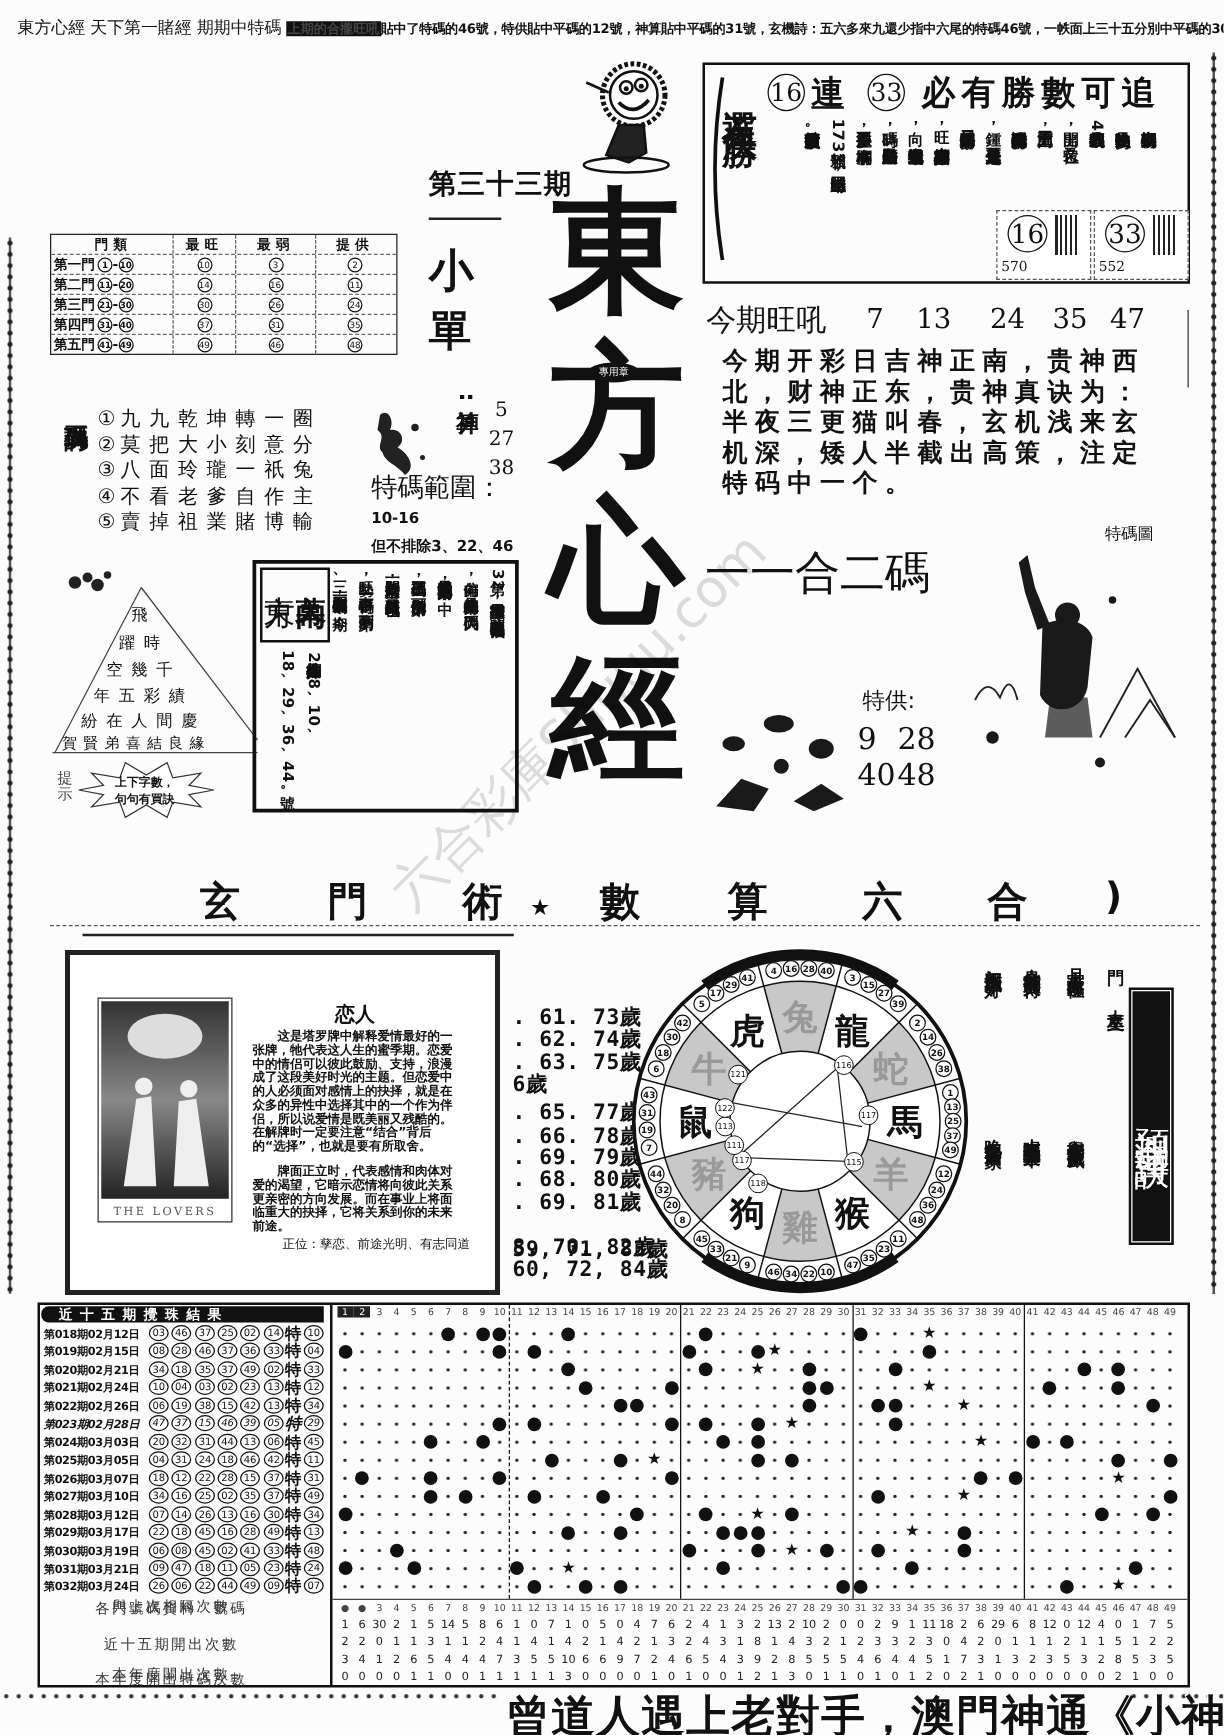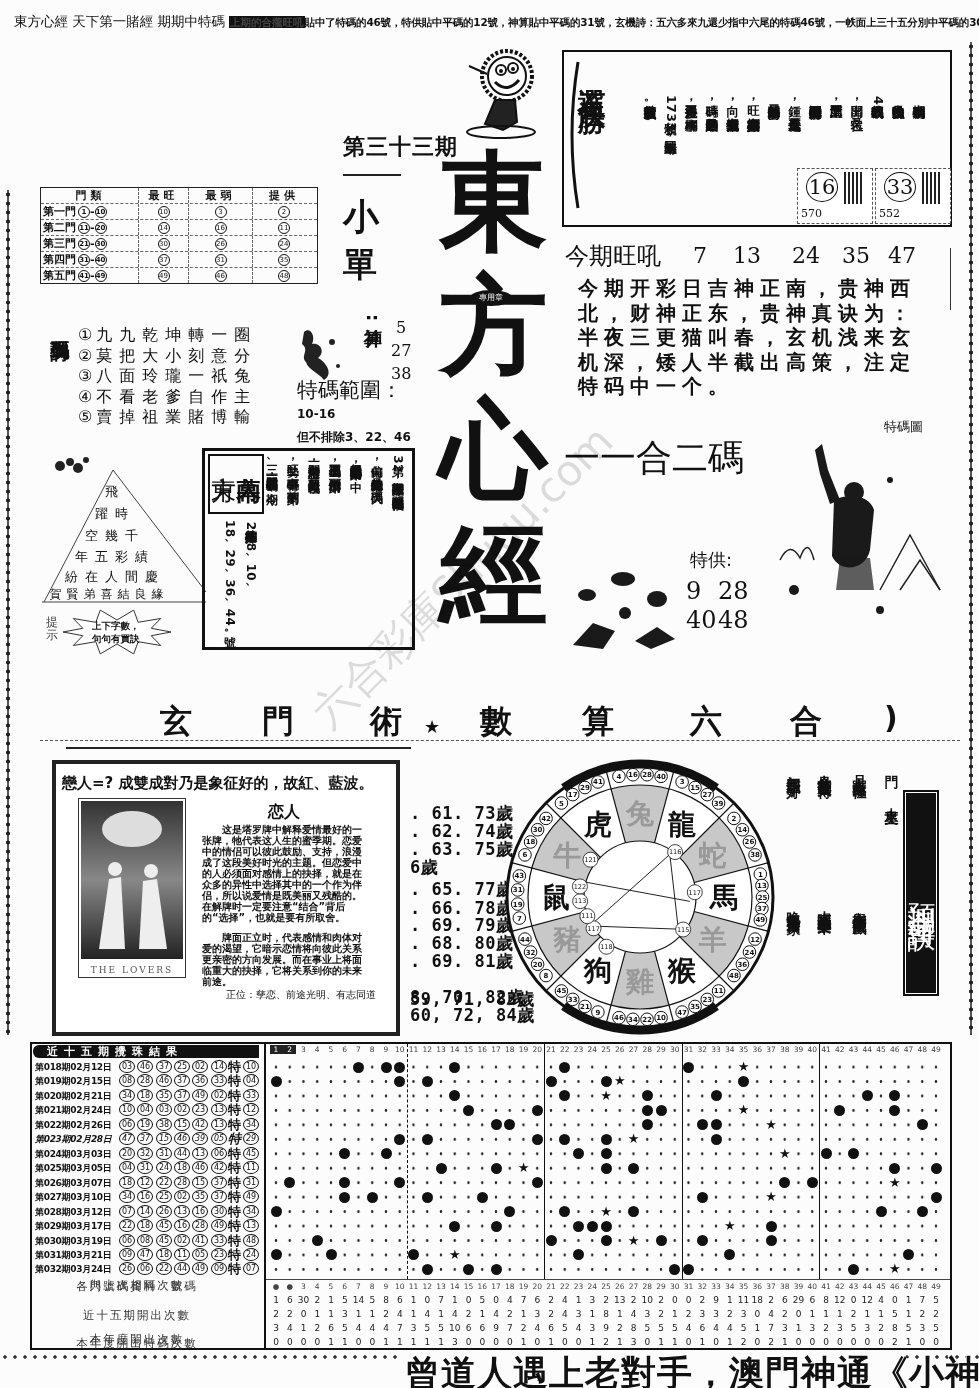--- a/index.html
+++ b/index.html
@@ -88,20 +88,26 @@
       <div style="font-size: 108px; font-weight: 900; line-height: 124px; height: 124px; text-align: center;">心</div>
       <div style="font-size: 108px; font-weight: 900; line-height: 124px; height: 124px; text-align: center;">經</div>
     </div>
   <div class="a" style="left:470px;top:290px;width:42px;height:16px;line-height:16px;border-radius:50%;background:#111;color:#fff;font-size:8px;text-align:center;">專用章</div>
 
   <div class="a" id="lucky-box">
     <svg class="a" style="left:2px;top:8px;" width="14" height="150">
         <path d="M12 2 Q0 75 12 148" fill="none" stroke="#111" stroke-width="3"></path>
       </svg>
     <div class="a vt b" style="left:12px;top:14px;font-size:28px;letter-spacing:6px;line-height:30px;">選石決勝</div>
+    <div class="a" style="left:50px;top:4px;white-space:nowrap;height:34px;">
+      <span class="circ serif" style="width:30px;height:30px;line-height:28px;font-size:20px;vertical-align:middle;">16</span>
+      <span class="b" style="font-size:26px;vertical-align:middle;text-decoration:underline;">連</span>
+      <span class="circ serif" style="width:30px;height:30px;line-height:28px;font-size:20px;vertical-align:middle;margin-left:14px;">33</span>
+      <span style="font-size:27px;font-weight:900;letter-spacing:5px;vertical-align:middle;margin-left:8px;">必有勝數可追</span>
+    </div>
     <div id="lucky-cols"></div>
     <div id="lucky-boxes"></div>
   <div class="lcol" style="left: 348px;">上期特別號碼</div>
       <div class="lcol" style="left: 327.3px;">是由比較強勢</div>
       <div class="lcol" style="left: 306.6px;">的紅號號碼46</div>
       <div class="lcol" style="left: 285.9px;">開出，它又位</div>
       <div class="lcol" style="left: 265.2px;">于第五門上，</div>
       <div class="lcol" style="left: 244.5px;">證明此門奪特是情有獨</div>
       <div class="lcol" style="left: 223.8px;">鍾，甚至是最佳之選，</div>
       <div class="lcol" style="left: 203.1px;">另外第二門的旺勢非常</div>
@@ -296,21 +302,20 @@
       <div class="banner-ch" style="left: 480px;">數</div>
       <div class="banner-ch" style="left: 582px;">算</div>
       <div class="banner-ch" style="left: 690px;">六</div>
       <div class="banner-ch" style="left: 790px;">合</div>
       <div class="banner-ch" style="left: 884px; font-size: 30px;">)</div>
     </div>
   <div class="a" style="left:40px;top:740px;width:920px;border-top:1px dashed #555;"></div>
   <div class="a" style="left:66px;top:747px;width:345px;border-top:2px solid #222;"></div>
 
   <div class="a" id="lovers">
-    <div class="a b" style="left:6px;top:10px;font-size:15px;white-space:nowrap;">戀人=? 成雙成對乃是象征好的，故紅、藍波。</div>
     <div class="a" style="left:22px;top:34px;width:106px;height:178px;border:1px solid #333;background:#fff;">
       <svg width="106" height="162">
         <defs>
             <linearGradient id="lg" x1="0" y1="0" x2="0" y2="1">
               <stop offset="0" stop-color="#333"></stop>
               <stop offset="0.5" stop-color="#888"></stop>
               <stop offset="1" stop-color="#222"></stop>
             </linearGradient>
           </defs>
         <rect x="2" y="2" width="102" height="158" fill="url(#lg)"></rect>

